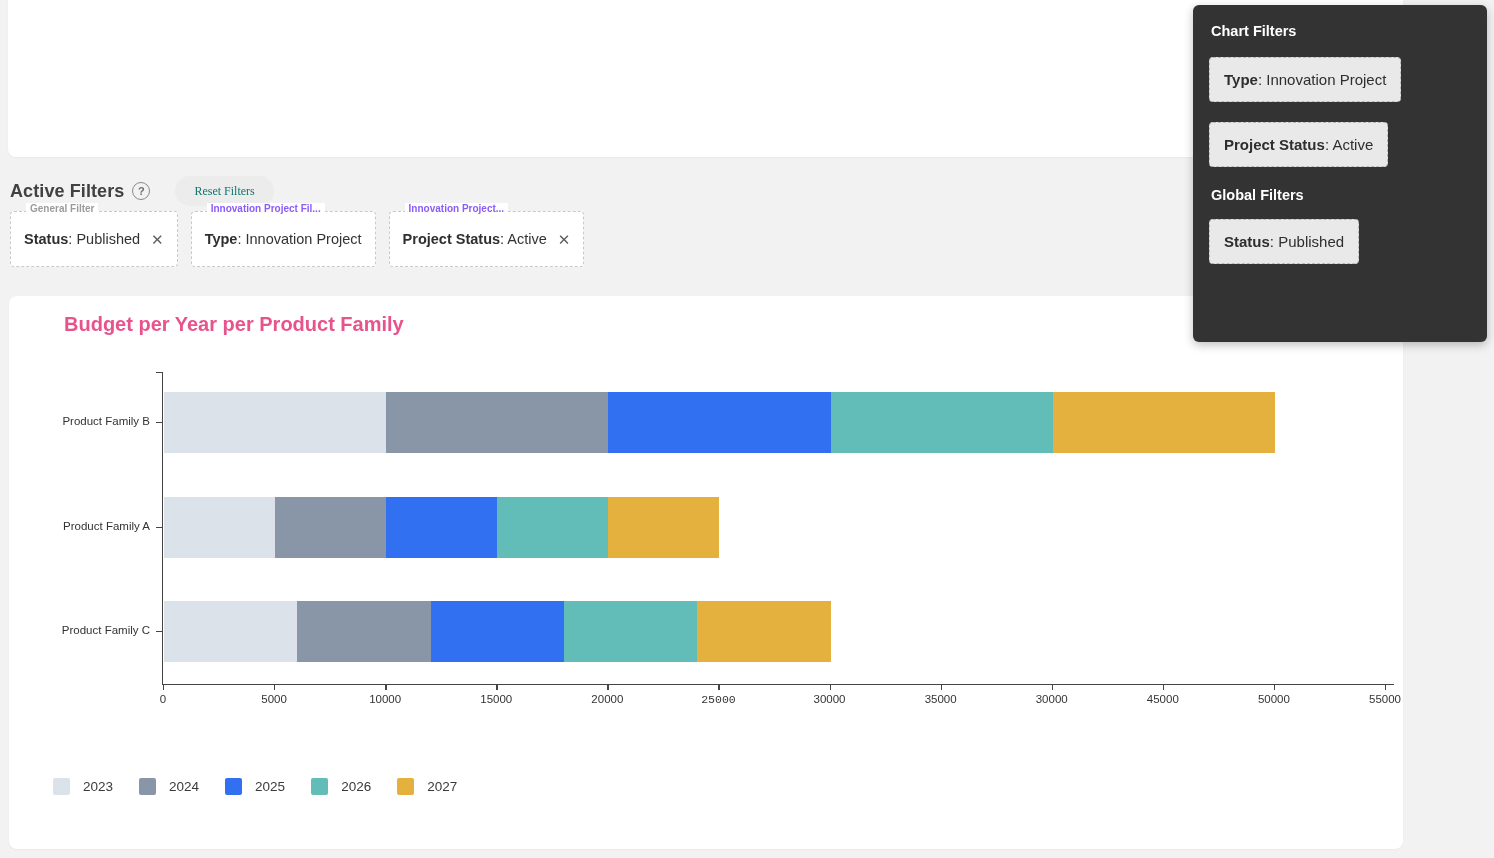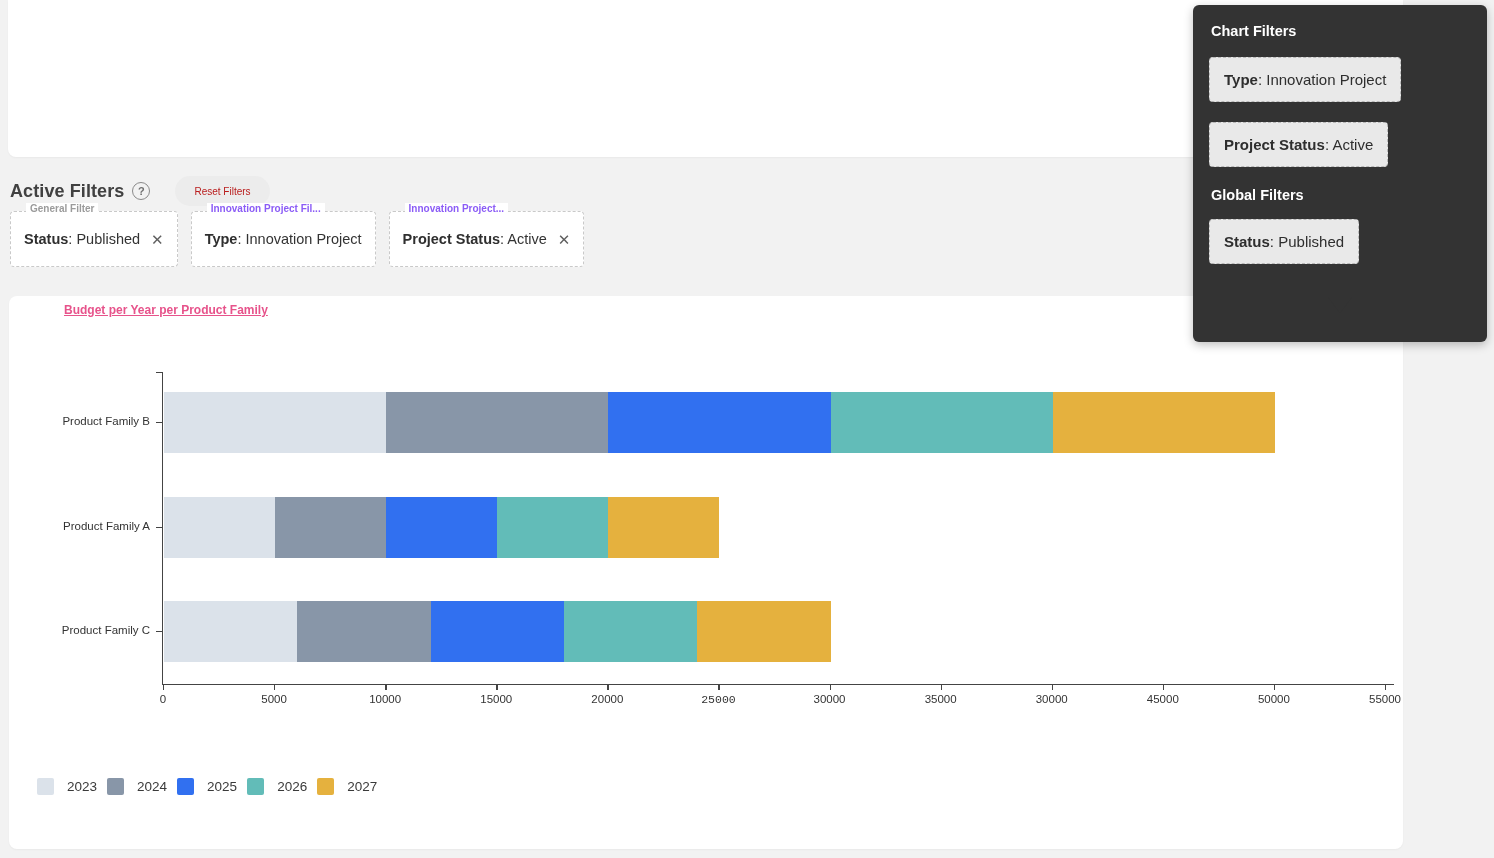--- a/index.html
+++ b/index.html
@@ -25,21 +25,21 @@
   .help-badge {
     width:18px; height:18px; margin-left:8px;
     border:1.6px solid #8a8a8a; border-radius:50%;
     color:#707070; font-size:11px; font-weight:700;
     display:inline-flex; align-items:center; justify-content:center;
     cursor:pointer;
   }
   .reset-btn {
     margin-left:25px; height:30px; padding:0 19px;
     background:#ececec; border:none; border-radius:15px;
-    font-family:Liberation Sans, sans-serif; font-size:10px; color:#b91c1c; cursor:pointer;
+    font-family:Liberation Serif, serif; font-size:12px; color:#0f766e; cursor:pointer;
   }
   
   .chips-row { position:absolute; left:10px; top:203px; display:flex; gap:13px; }
   .chip {
     position:relative; margin-top:8px; height:56px;
     background:#ffffff; border:1px dashed #c9c9c9; border-radius:4px;
     display:flex; align-items:center; padding:0 13px;
   }
   .chip-label {
     position:absolute; top:-9px; left:15px;
@@ -54,22 +54,22 @@
     margin-left:11px; font-size:15px; color:#5f5f5f; cursor:pointer;
     display:inline-block; transform:translateY(0.5px);
   }
   
   .card {
     position:absolute; left:9px; top:296px; width:1394px; height:553px;
     background:#ffffff; border-radius:8px; overflow:hidden;
     box-shadow:0 1px 2px rgba(0,0,0,0.04);
   }
   .card-title {
-    position:absolute; left:55px; top:7px;
-    font-size:12px; font-weight:700;text-decoration:underline;
+    position:absolute; left:55px; top:17px;
+    font-size:20px; font-weight:700;
   }
   .icon-btn {
     position:absolute; top:19px; width:24px; height:24px;
     background:none; border:none; cursor:pointer; padding:0;
     display:flex; align-items:center; justify-content:center;
   }
   .icon-btn.funnel { left:1320px; }
   .icon-btn.expand { left:1358px; }
   
   #plot { position:absolute; left:0; top:0; width:100%; height:100%; }
@@ -82,21 +82,21 @@
   .y-label {
     position:absolute; text-align:right;
     font-size:11.5px; color:#333; white-space:nowrap;
   }
   .bar-seg { position:absolute; }
   
   .legend {
     position:absolute; left:28px; top:482px;
     display:flex; align-items:center; gap:10px;
   }
-  .legend-item { display:flex; align-items:center; gap:13px; cursor:pointer; }
+  .legend-item { display:flex; align-items:center; gap:13px; cursor:pointer;margin-left:16px; }
   .legend-swatch { width:17px; height:17px; border-radius:2px; }
   .legend-text { font-size:13.5px; color:#3a3a3a; }
   
   .popup {
     position:absolute; left:1193px; top:5px; width:294px; height:337px;
     background:#333333; border-radius:6px; z-index:50;
     padding:18px 16px; box-shadow:0 3px 10px rgba(0,0,0,0.25);
   }
   .popup-h {
     color:#ffffff; font-size:14.5px; font-weight:600;

